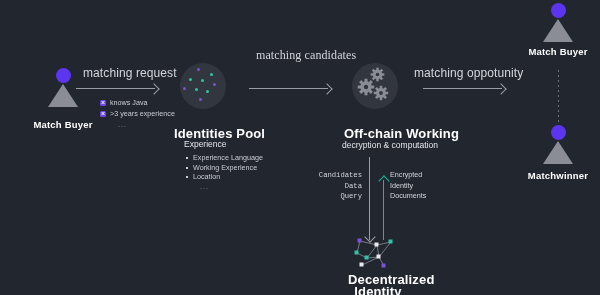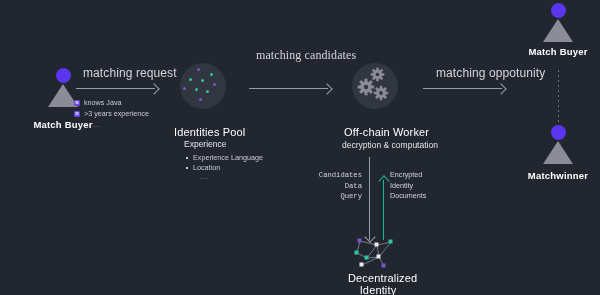--- a/index.html
+++ b/index.html
@@ -97,22 +97,22 @@
     height: 7px;
     border-top: 1px solid #18b89b;
     border-left: 1px solid #18b89b;
     transform: rotate(45deg);
   }
 
   
   .node-title {
     position: absolute;
     color: #ffffff;
-    font-size: 11px;
-    font-weight: normal;
+    font-size: 13px;
+    font-weight: bold;
     letter-spacing: 0.15px;
     white-space: nowrap;
   }
   .node-sub {
     position: absolute;
     color: #e3e5ea;
     font-size: 8.5px;
     white-space: nowrap;
   }
   .bullet-list {
@@ -211,21 +211,21 @@
   <div class="person" style="left:48px; top:68px; width:30px; height:40px;">
     <div class="head"></div>
     <div class="body"></div>
   </div>
   <div class="person-label" style="left:-7px; top:119px;">Match Buyer</div>
 
   <div class="arrow-label" style="left:83px; top:66px;">matching request</div>
   <div class="h-arrow-line" style="left:76px; top:88px; width:79px;"></div>
   <div class="h-arrow-head" style="left:150px; top:85px;"></div>
 
-  <ul class="check-list" style="left:74px; top:97px;">
+  <ul class="check-list" style="left:100px; top:97px;">
     <li>
       <span class="check-icon"></span>
       <span>knows Java</span>
     </li>
     <li>
       <span class="check-icon"></span>
       <span>&gt;3 years experience</span>
     </li>
     <li class="ellipsis">...</li>
   </ul>
@@ -240,20 +240,24 @@
     <span class="dot" style="left:15px; top:25px; width:3.4px; height:3.4px; background:#2ec4a6;"></span>
     <span class="dot" style="left:26px; top:27px; width:3.4px; height:3.4px; background:#2ec4a6;"></span>
     <span class="dot" style="left:19px; top:35px; width:3.4px; height:3.4px; background:#7b52d8;"></span>
   </div>
   <div class="node-title" style="left:174px; top:126px;">Identities Pool</div>
   <div class="node-sub" style="left:184px; top:139px;">Experience</div>
   <ul class="bullet-list" style="left:186px; top:153px;">
     <li>
       <span class="bdot"></span>
       <span>Experience Language</span>
+    </li>
+    <li>
+      <span class="bdot"></span>
+      <span>Working Experience</span>
     </li>
     <li>
       <span class="bdot"></span>
       <span>Location</span>
     </li>
     <li class="ellipsis">...</li>
   </ul>
 
   <div class="arrow-label" style="left:256px; top:48px;font-family:Liberation Serif, serif;">matching candidates</div>
   <div class="h-arrow-line" style="left:249px; top:88px; width:79px;"></div>
@@ -300,24 +304,24 @@
             <rect x="-1.3" y="-7.2" width="2.6" height="3" transform="rotate(45)"></rect>
             <rect x="-1.3" y="4.2" width="2.6" height="3" transform="rotate(45)"></rect>
             <rect x="-7.2" y="-1.3" width="3" height="2.6" transform="rotate(45)"></rect>
             <rect x="4.2" y="-1.3" width="3" height="2.6" transform="rotate(45)"></rect>
           </g>
           <circle cx="0" cy="0" r="1.9" fill="#32363f"></circle>
         </g>
       </g>
     </svg>
   </div>
-  <div class="node-title" style="left:344px; top:126px;">Off-chain Worker</div>
+  <div class="node-title" style="left:344px; top:126px;">Off-chain Working</div>
   <div class="node-sub" style="left:330px; top:140px;padding-left:12px;">decryption &amp; computation</div>
 
-  <div class="arrow-label" style="left:436px; top:66px;">matching oppotunity</div>
+  <div class="arrow-label" style="left:414px; top:66px;">matching oppotunity</div>
   <div class="h-arrow-line" style="left:423px; top:88px; width:79px;"></div>
   <div class="h-arrow-head" style="left:497px; top:85px;"></div>
 
   <div class="v-line" style="left:369px; top:157px; height:83px; background:#9a9da6;"></div>
   <div class="v-head-down" style="left:366px; top:233px;"></div>
   <div class="vlabel right-align" style="left:310px; top:170px; width:52px;">
     <div>Candidates</div>
     <div>Data</div>
     <div>Query</div>
   </div>

